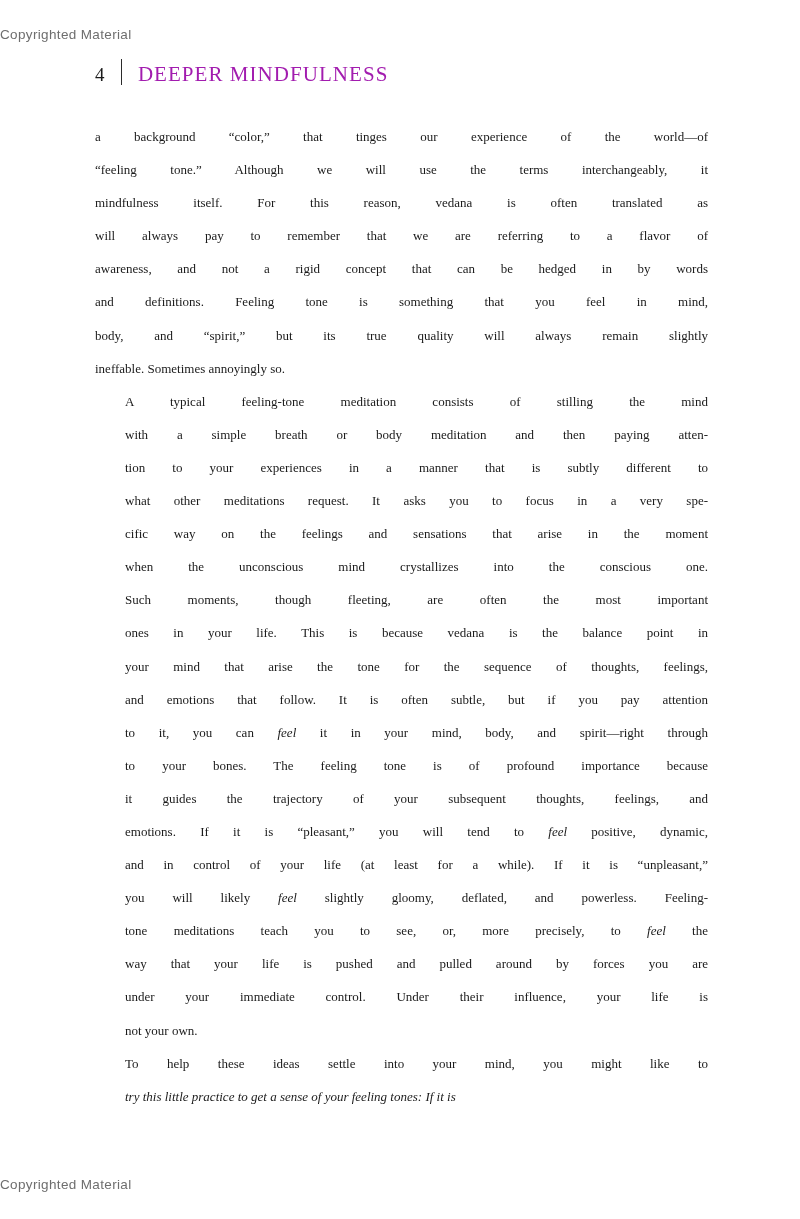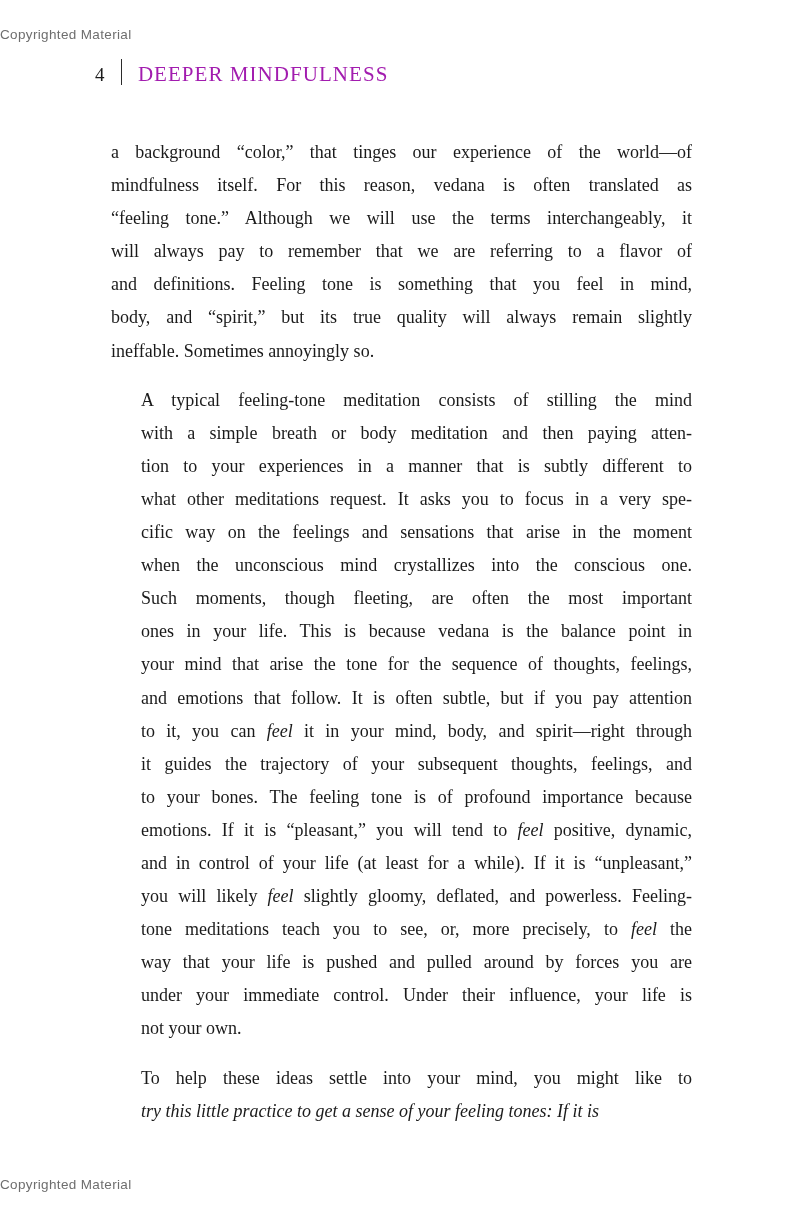--- a/index.html
+++ b/index.html
@@ -64,22 +64,22 @@
   }
 
   
   .body-block {
     position: absolute;
     left: 95px;
     top: 120px;
     width: 613px;
   }
   .para {
-    margin: 16px;
-    font-size: 18px;
+    margin: 0;
+    font-size: 13px;
     line-height: 33.1px;
     text-align: justify;
     text-justify: inter-word;
     color: #1a1a1a;
     hyphens: none;
     -webkit-hyphens: none;
   }
   .para.indent { text-indent: 30px; }
   .para.last-flush > :last-child { }
   
@@ -100,41 +100,42 @@
 
   <div class="running-head">
     <span class="folio">4</span>
     <span class="head-rule"></span>
     <span class="head-title">DEEPER MINDFULNESS</span>
   </div>
 
   <div class="body-block">
     <p class="para">
         <span class="justified-line">a background “color,” that tinges our experience of the world—of</span>
+        <span class="justified-line">“feeling tone.” Although we will use the terms interchangeably, it</span>
         <span class="justified-line">mindfulness itself. For this reason, vedana is often translated as</span>
-        <span class="justified-line">“feeling tone.” Although we will use the terms interchangeably, it</span>
         <span class="justified-line">will always pay to remember that we are referring to a flavor of</span>
+        <span class="justified-line">awareness, and not a rigid concept that can be hedged in by words</span>
         <span class="justified-line">and definitions. Feeling tone is something that you feel in mind,</span>
         <span class="justified-line">body, and “spirit,” but its true quality will always remain slightly</span>
         <span class="justified-line" style="text-align-last: left;">ineffable. Sometimes annoyingly so.</span>
       </p>
     <p class="para indent">
         <span class="justified-line" style="text-indent: 30px;">A typical feeling-tone meditation consists of stilling the mind</span>
         <span class="justified-line">with a simple breath or body meditation and then paying atten-</span>
         <span class="justified-line">tion to your experiences in a manner that is subtly different to</span>
         <span class="justified-line">what other meditations request. It asks you to focus in a very spe-</span>
         <span class="justified-line">cific way on the feelings and sensations that arise in the moment</span>
         <span class="justified-line">when the unconscious mind crystallizes into the conscious one.</span>
         <span class="justified-line">Such moments, though fleeting, are often the most important</span>
         <span class="justified-line">ones in your life. This is because vedana is the balance point in</span>
         <span class="justified-line">your mind that arise the tone for the sequence of thoughts, feelings,</span>
         <span class="justified-line">and emotions that follow. It is often subtle, but if you pay attention</span>
         <span class="justified-line">to it, you can <em>feel</em> it in your mind, body, and spirit—right through</span>
+        <span class="justified-line">to your bones. The feeling tone is of profound importance because</span>
         <span class="justified-line">it guides the trajectory of your subsequent thoughts, feelings, and</span>
-        <span class="justified-line">to your bones. The feeling tone is of profound importance because</span>
         <span class="justified-line">emotions. If it is “pleasant,” you will tend to <em>feel</em> positive, dynamic,</span>
         <span class="justified-line">and in control of your life (at least for a while). If it is “unpleasant,”</span>
         <span class="justified-line">you will likely <em>feel</em> slightly gloomy, deflated, and powerless. Feeling-</span>
         <span class="justified-line">tone meditations teach you to see, or, more precisely, to <em>feel</em> the</span>
         <span class="justified-line">way that your life is pushed and pulled around by forces you are</span>
         <span class="justified-line">under your immediate control. Under their influence, your life is</span>
         <span class="justified-line" style="text-align-last: left;">not your own.</span>
       </p>
     <p class="para indent">
         <span class="justified-line" style="text-indent: 30px;">To help these ideas settle into your mind, you might like to</span>

